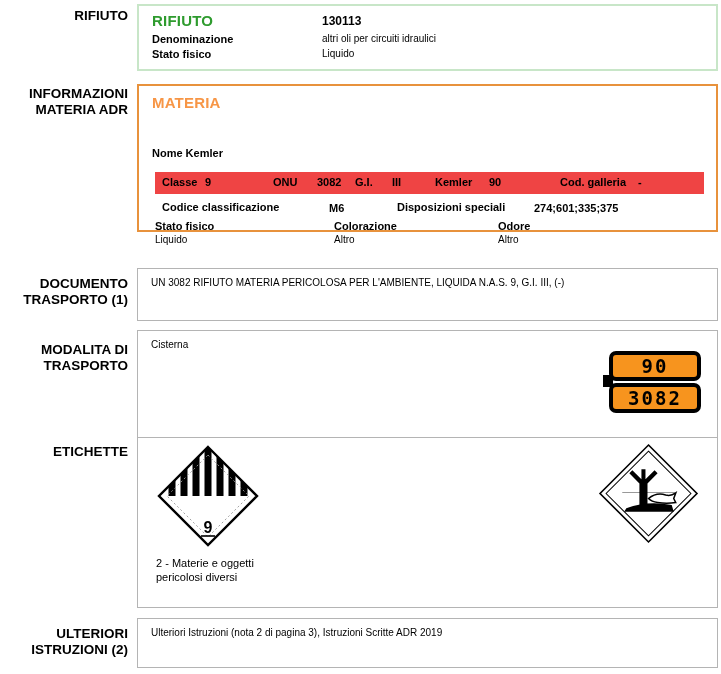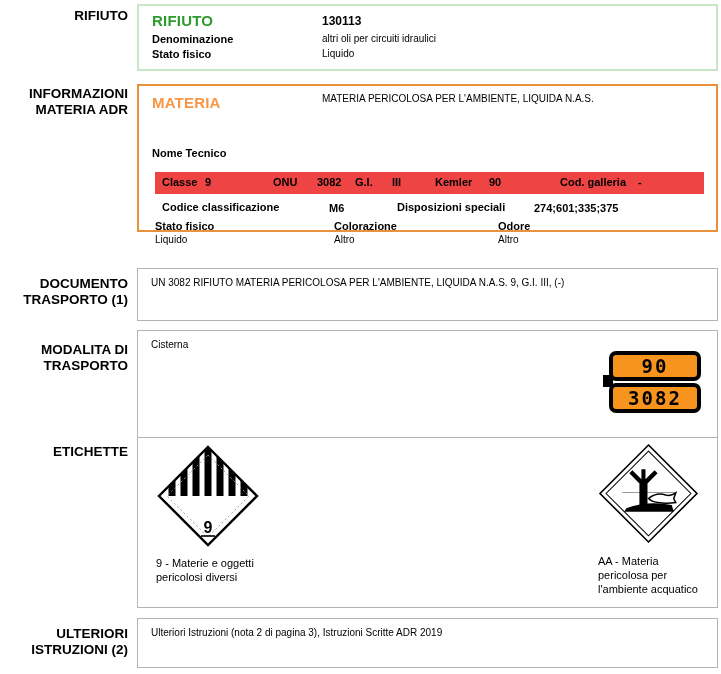--- a/index.html
+++ b/index.html
@@ -56,23 +56,22 @@
   <div class="abs val" style="left:183px;top:27px;">altri oli per circuiti idraulici</div>
 
   <div class="abs lbl" style="left:13px;top:42px;">Stato fisico</div>
   <div class="abs val" style="left:183px;top:42px;">Liquido</div>
 </div>
 
 <div class="side-label" style="top:86px;">INFORMAZIONI MATERIA ADR</div>
 
 <div class="box box-orange" style="top:84px;height:148px;">
   <div class="abs hdr hdr-orange" style="left:13px;top:8px;">MATERIA</div>
-  <div class="abs val" style="left:183px;top:7px;width:380px;">MATERIA PERICOLOSA PER L'AMBIENTE, LIQUIDA N.A.S.</div>
 
-  <div class="abs lbl" style="left:13px;top:61px;">Nome Tecnico</div>
+  <div class="abs lbl" style="left:13px;top:61px;">Nome Kemler</div>
 
   <div class="graybar">
     <span class="lbl" style="left:7px;">Classe</span>
     <span class="valb" style="left:50px;">9</span>
     <span class="lbl" style="left:118px;">ONU</span>
     <span class="valb" style="left:162px;">3082</span>
     <span class="lbl" style="left:200px;">G.I.</span>
     <span class="valb" style="left:237px;">III</span>
     <span class="lbl" style="left:280px;">Kemler</span>
     <span class="valb" style="left:334px;">90</span>
@@ -127,33 +126,32 @@
       <rect x="48.5" y="0" width="7" height="52"></rect>
       <rect x="60.5" y="0" width="7" height="52"></rect>
       <rect x="72.5" y="0" width="7" height="52"></rect>
       <rect x="84.5" y="0" width="7" height="52"></rect>
     </g>
     <polygon points="52,11 93,52 52,93 11,52" fill="none" stroke="#999" stroke-width="0.9" stroke-dasharray="2,2.5"></polygon>
     <text x="52" y="89" text-anchor="middle" font-size="16" font-weight="bold" font-family="Liberation Sans, sans-serif">9</text>
     <line x1="45" y1="92" x2="59" y2="92" stroke="#000" stroke-width="1.6"></line>
   </svg>
 
-  <div class="abs caption" style="left:18px;top:118px;width:126px;">9 - Materie e oggetti pericolosi diversi</div>
+  <div class="abs caption" style="left:18px;top:118px;width:126px;">2 - Materie e oggetti pericolosi diversi</div>
 
   <svg class="abs" style="left:458px;top:3px;" width="105" height="105" viewBox="0 0 104 104">
     <polygon points="52,4 100,52 52,100 4,52" fill="#ffffff" stroke="#000" stroke-width="1.6"></polygon>
     <polygon points="52,10 94,52 52,94 10,52" fill="none" stroke="#000" stroke-width="1"></polygon>
     <line x1="26" y1="51" x2="78" y2="51" stroke="#999" stroke-width="1"></line>
     <g>
       <path d="M43,66 L43,42 L33,32 L36,29 L45,38 L45,28 L49,28 L49,38 L58,29 L61,32 L51,42 L51,66 Z" fill="#000"></path>
       <path d="M52,57 Q60,50.5 69,53.5 Q74,55 79,51.5 L77,57 L79,61 Q70,62.5 61,61 Q55,60 52,57 Z" fill="#ffffff" stroke="#000" stroke-width="1.5"></path>
       <path d="M28,70 L77,70 L75,63.5 Q52,58.5 30,66.5 Z" fill="#000"></path>
     </g>
   </svg>
 
-  <div class="abs caption" style="left:460px;top:116px;width:108px;">AA - Materia pericolosa per l'ambiente acquatico</div>
 </div>
 
 <div class="side-label" style="top:626px;">ULTERIORI ISTRUZIONI (2)</div>
 
 <div class="box box-gray" style="top:618px;height:50px;">
   <div class="abs val" style="left:13px;top:8px;width:550px;">Ulteriori Istruzioni (nota 2 di pagina 3), Istruzioni Scritte ADR 2019</div>
 </div>
 
 </body></html>

